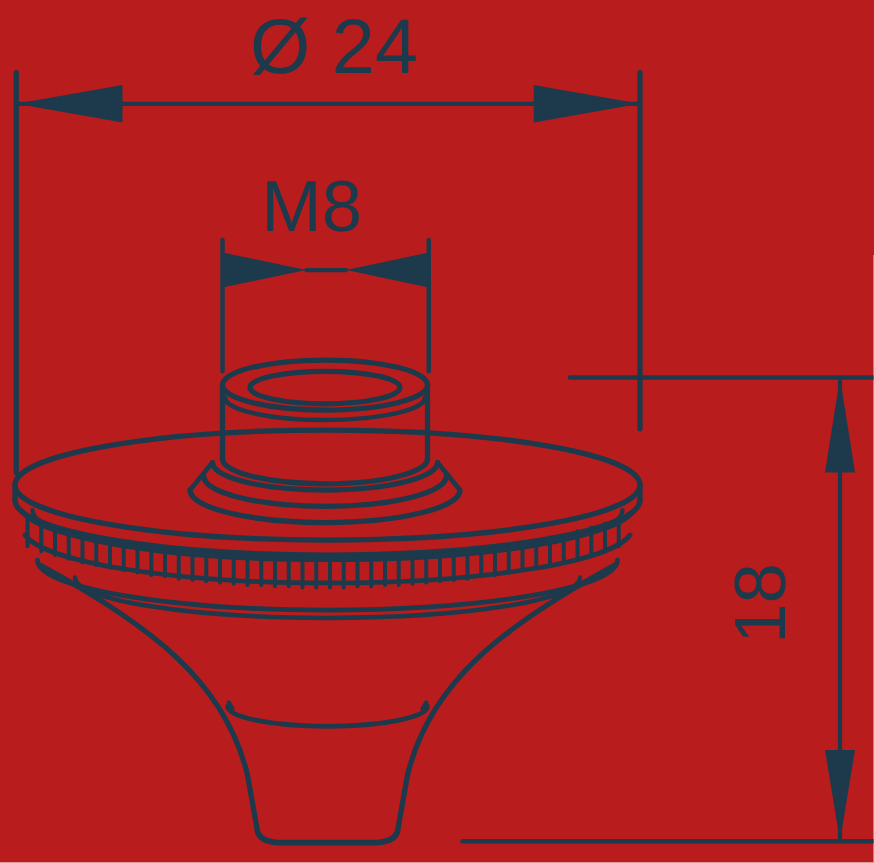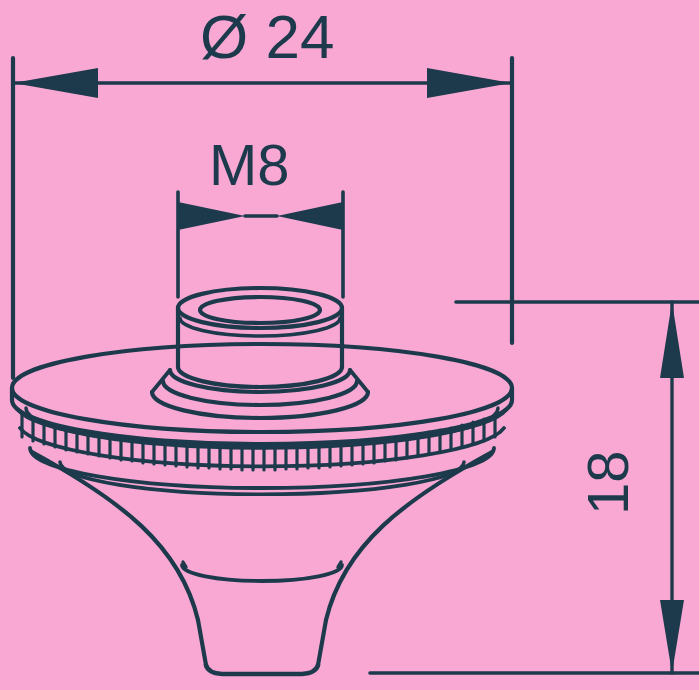--- a/index.html
+++ b/index.html
@@ -11,21 +11,21 @@
   body {
     width: 699px;
     height: 690px;
     font-family: "Liberation Sans", sans-serif;
     overflow: hidden;
   }
   #drawing-root {
     position: relative;
     width: 699px;
     height: 690px;
-    background: #f9a8d4;
+    background: #b91c1c;
   }
   svg.drawing-canvas {
     display: block;
     width: 699px;
     height: 690px;
   }
   .dim-text {
     font-family: "Liberation Sans", sans-serif;
     font-weight: 400;
     fill: #1c3a4b;

